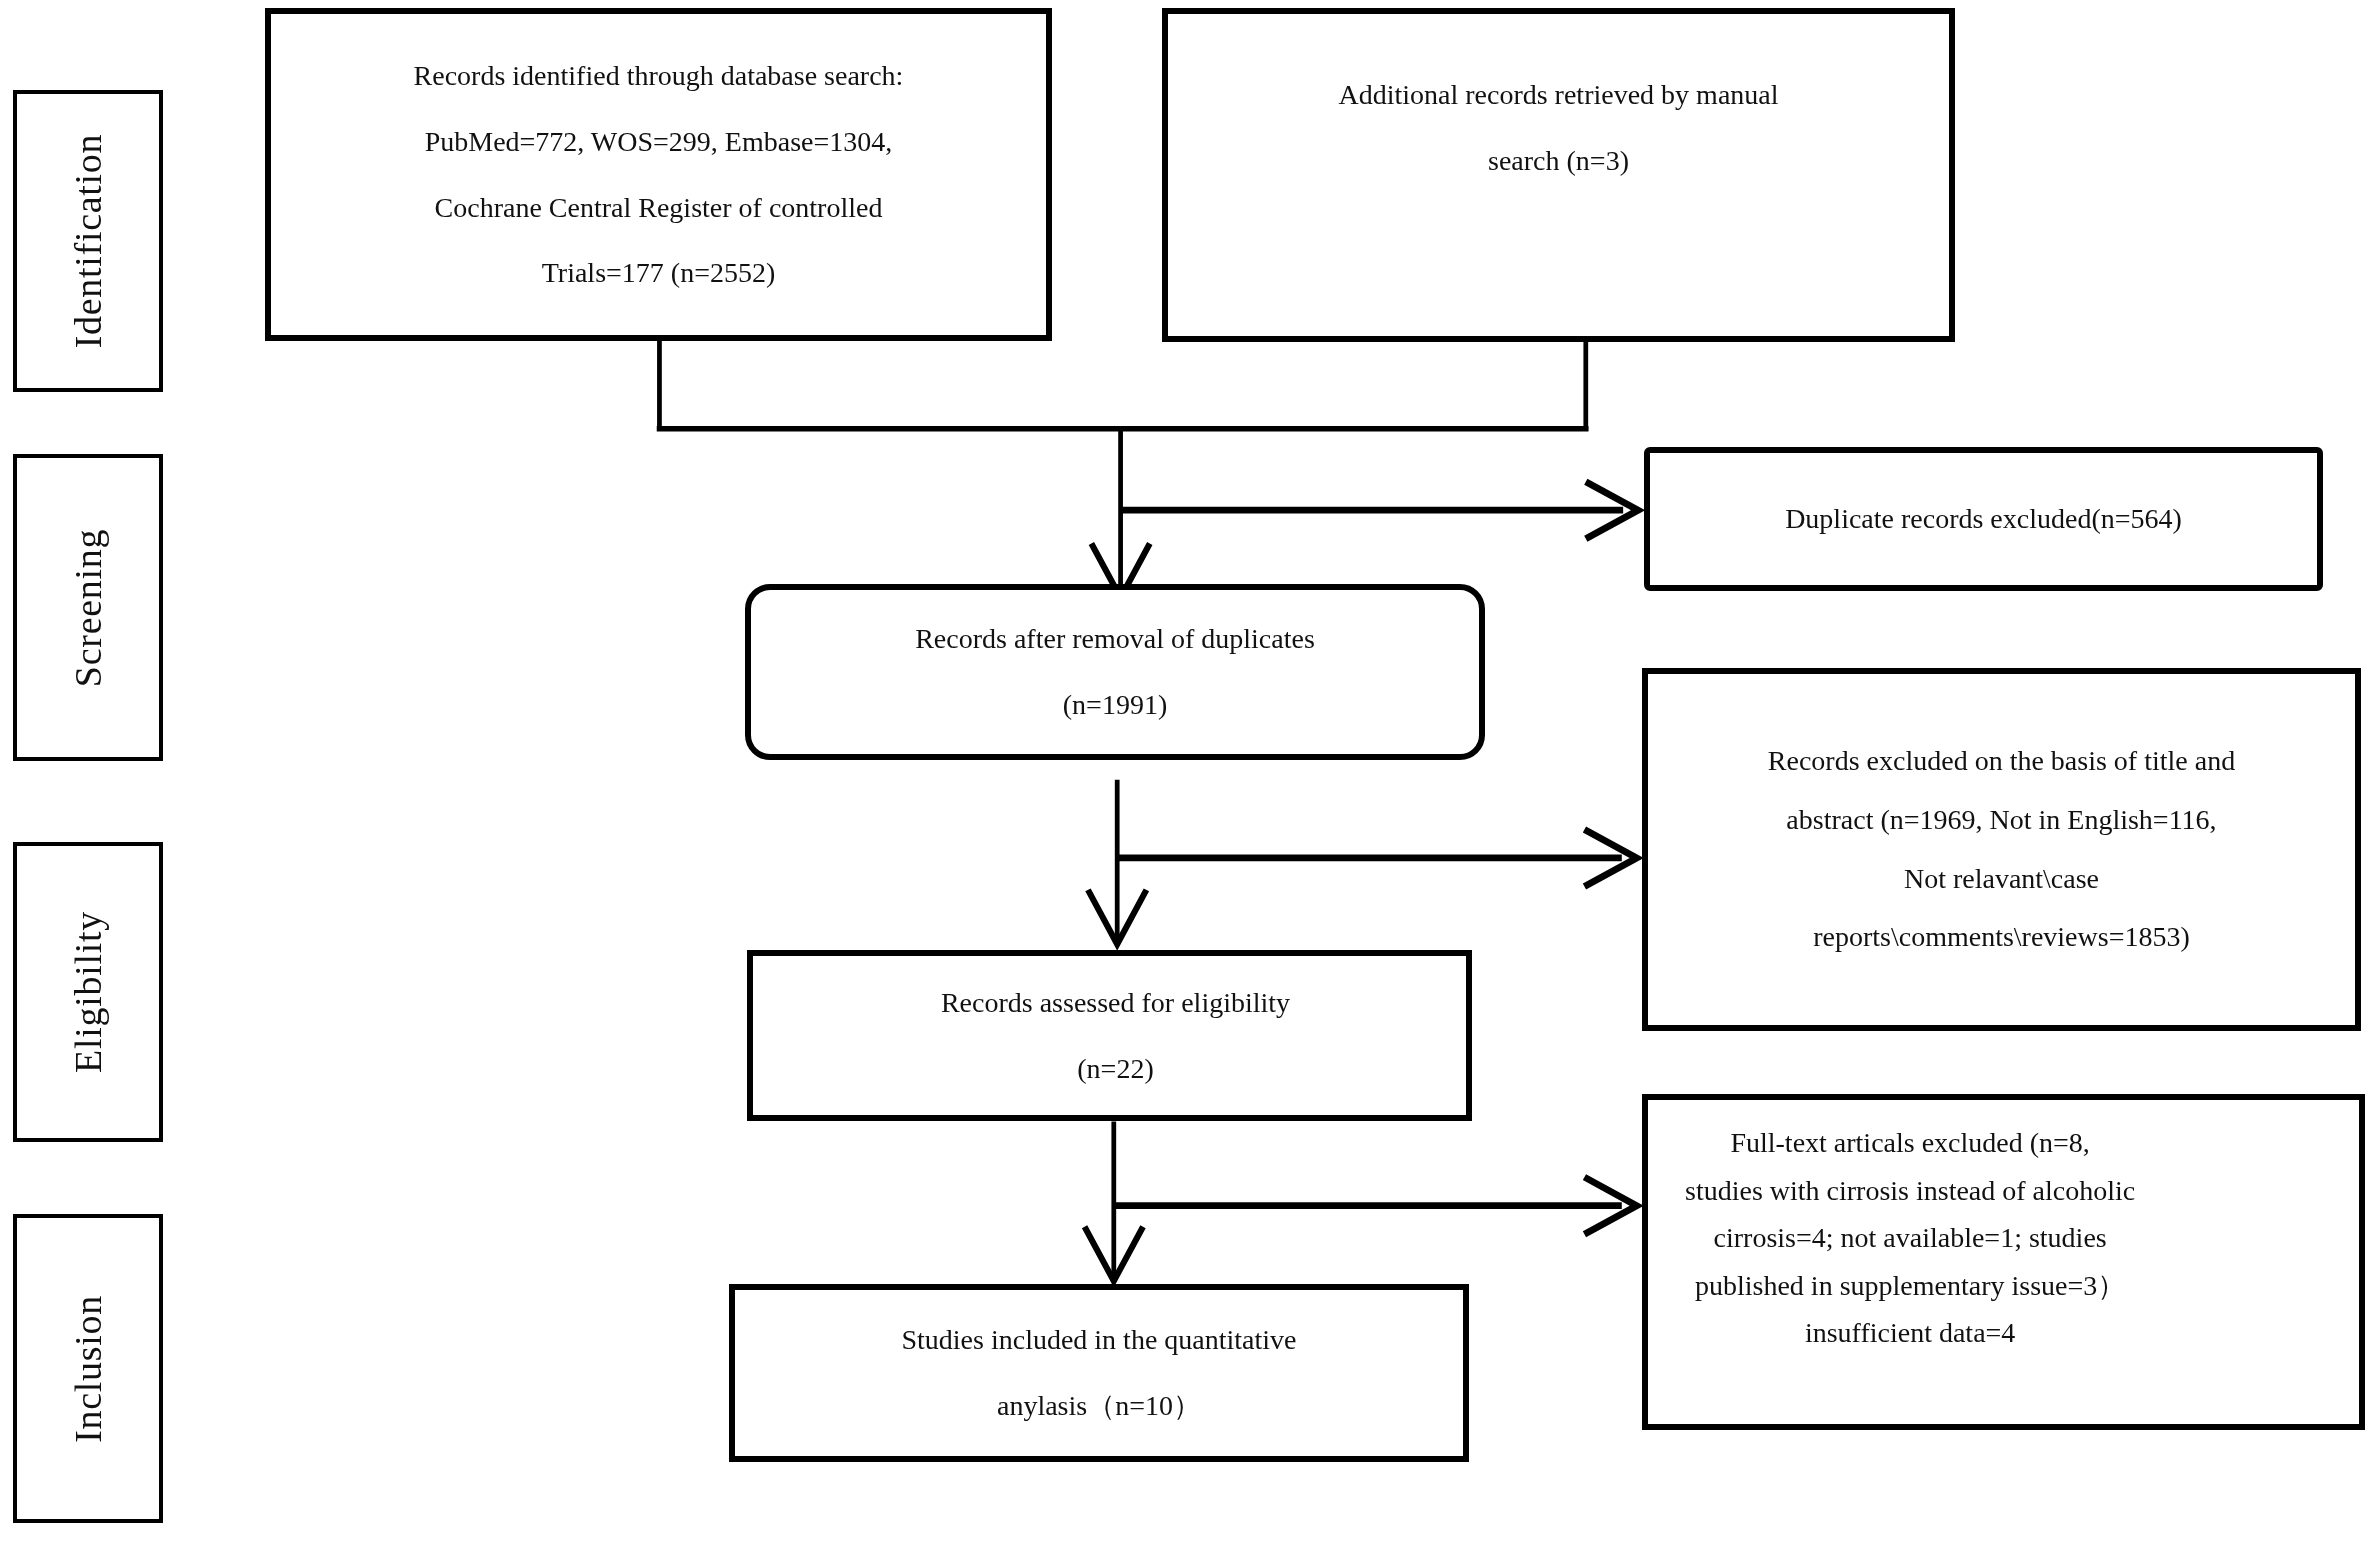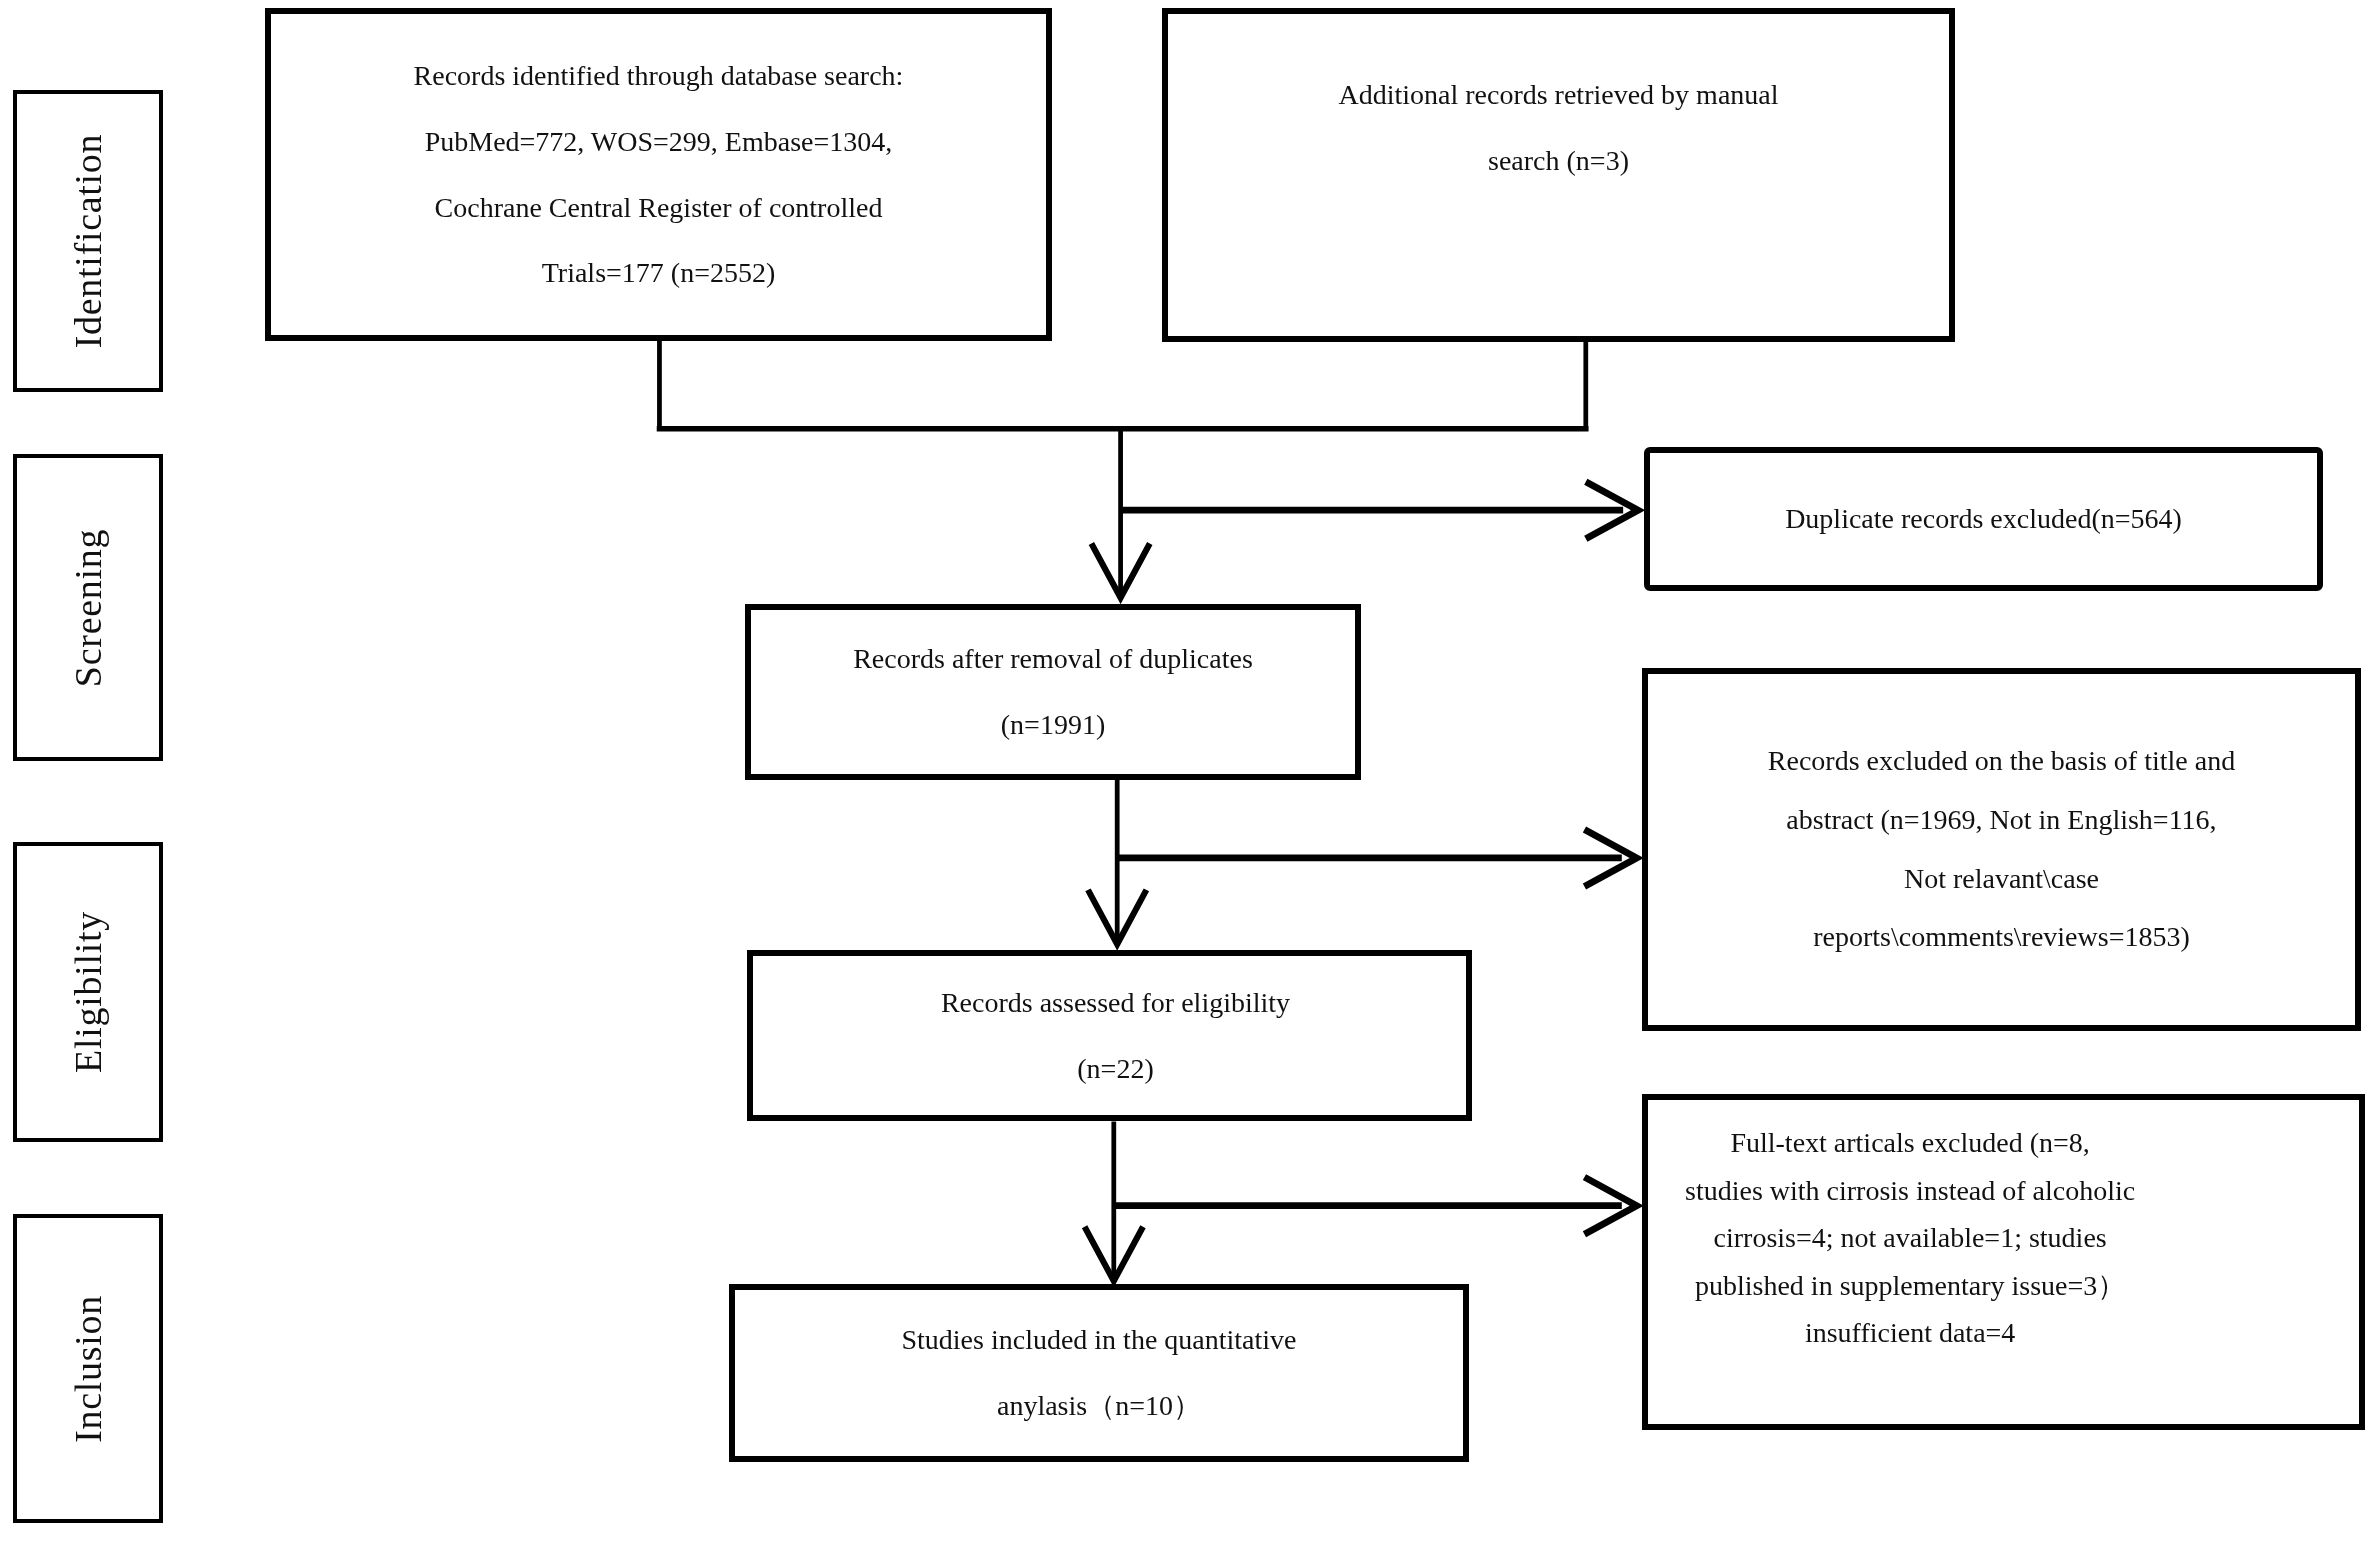--- a/index.html
+++ b/index.html
@@ -60,21 +60,21 @@
     justify-content: center;
     text-align: center;
     font-size: 28px;
     line-height: 2.35;
   }
   .fbox .box-text { white-space: pre; }
   .box-identified   { left: 265px;  top: 8.2px;   width: 787px; height: 333px; }
   .box-additional   { left: 1162px; top: 8.2px;   width: 793px; height: 334px;
                       align-items: flex-start; padding-top: 48px; }
   .box-duplicates   { left: 1644px; top: 447px;  width: 679px; height: 144px; border-radius: 6px; }
-  .box-after-removal{ left: 745px; top: 604px;  width: 616px; height: 176px; }
+  .box-after-removal{ left: 745px; top: 584px;  width: 740px; height: 176px; border-radius: 25px; }
   .box-excluded-ta  { left: 1642px; top: 668px;  width: 719px; height: 363px;
                       line-height: 2.1; }
   .box-assessed     { left: 747px; top: 950px; width: 725px; height: 171px; padding-left: 12px; }
   .box-fulltext     { left: 1642px; top: 1094px; width: 723px; height: 336px;
                       align-items: flex-start; justify-content: flex-start;
                       text-align: center; padding: 19px 13.6px 0 37px; line-height: 1.7; }
   .box-included     { left: 729px; top: 1284px; width: 740px; height: 178px; }
 </style>
 </head>
 <body>

